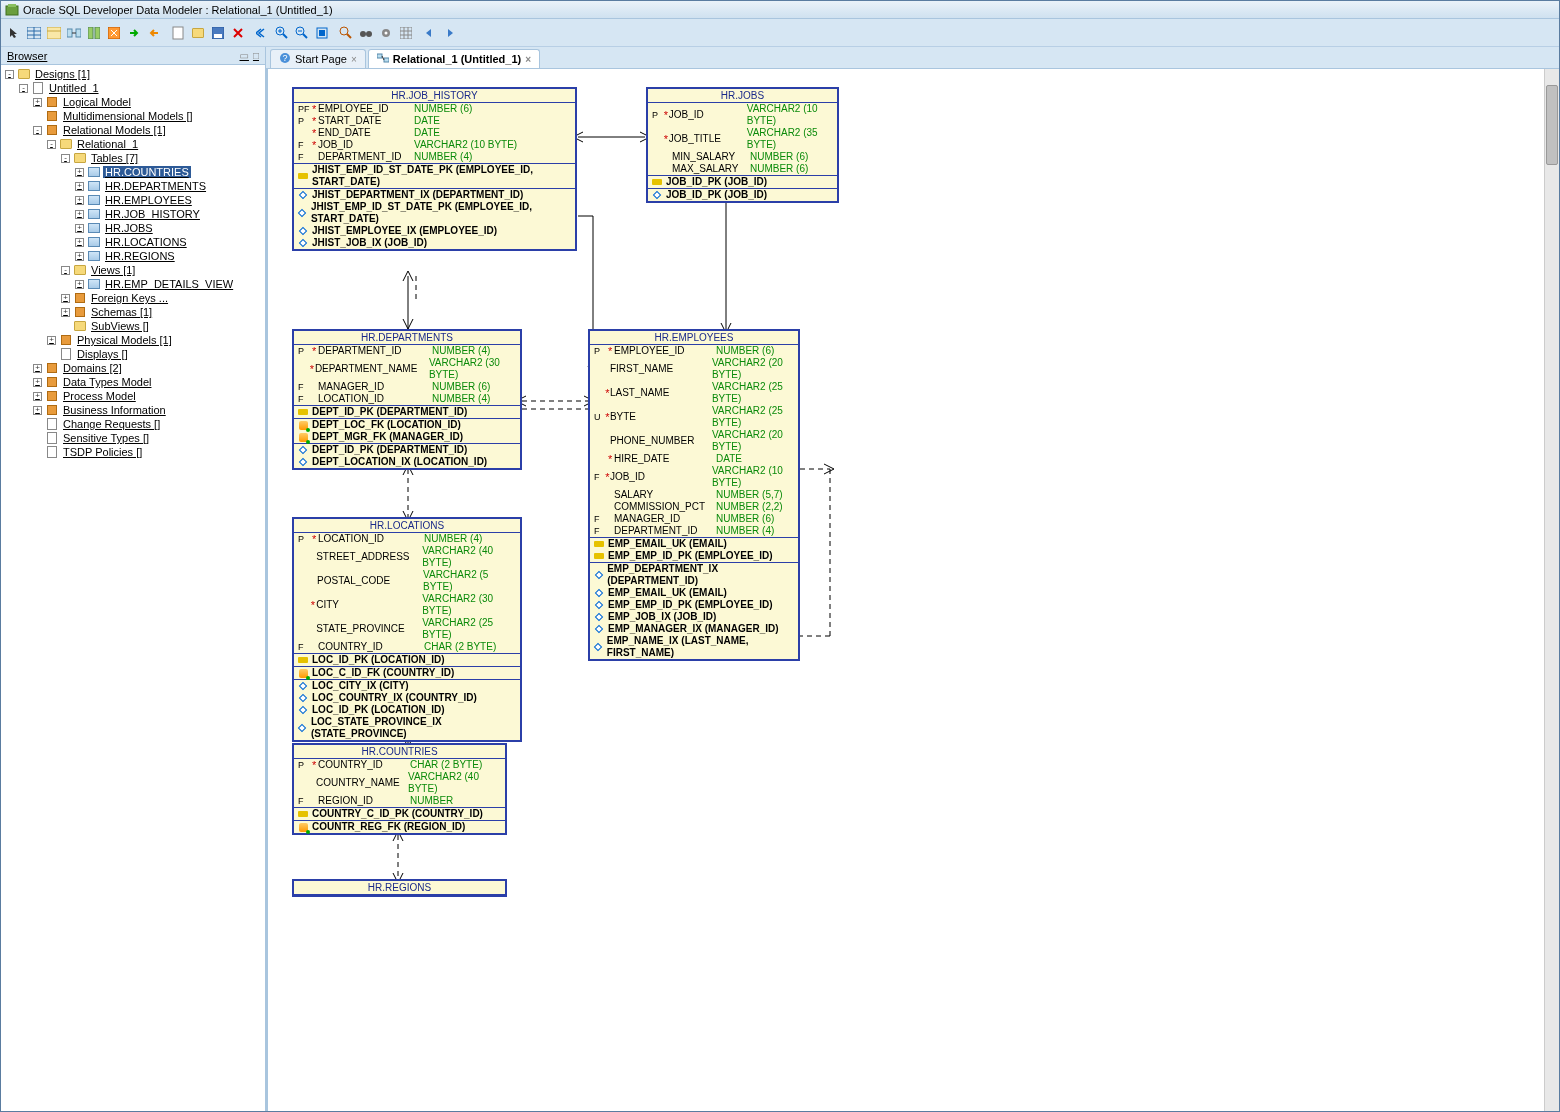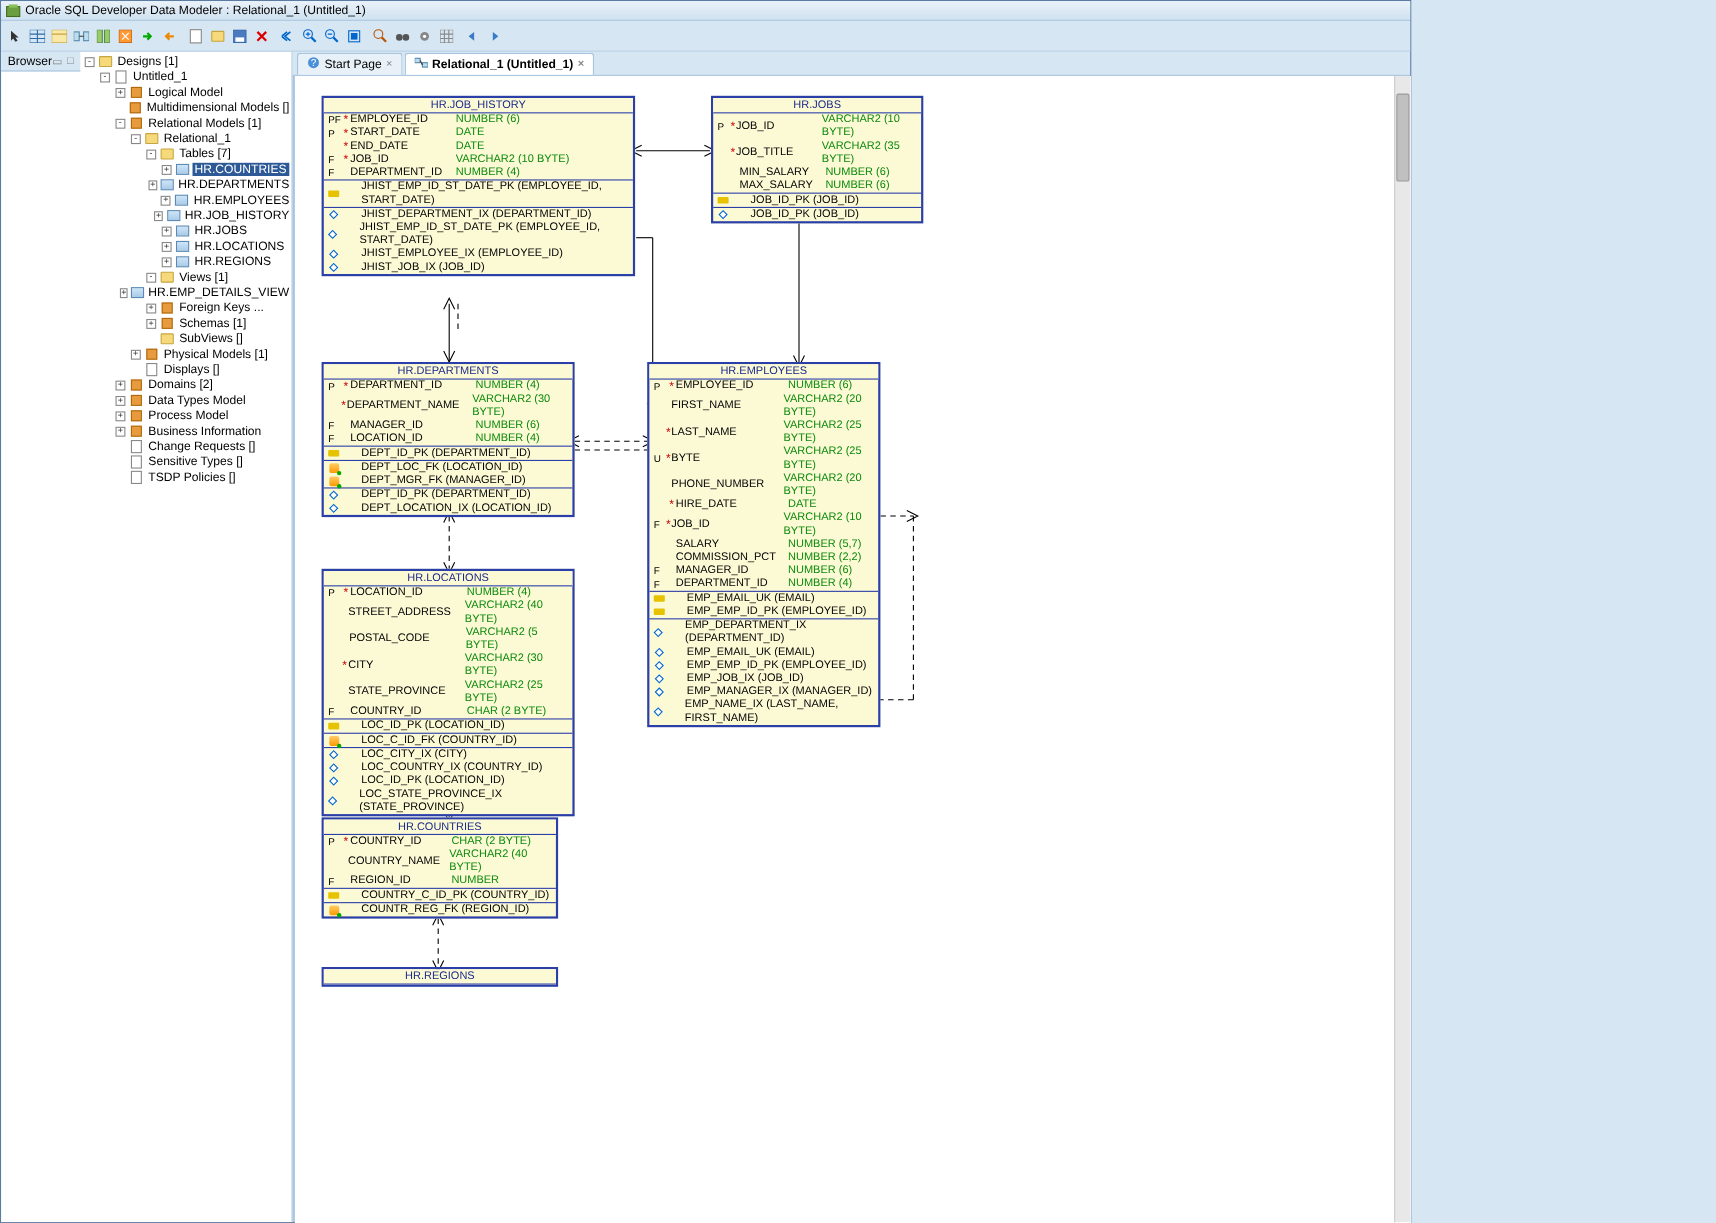--- a/index.html
+++ b/index.html
@@ -1,28 +1,28 @@
 <!DOCTYPE html>
 <html><head>
 <meta charset="utf-8">
 <style>
 * { box-sizing: border-box; margin: 0; padding: 0; }
 body { font-family: Tahoma, Arial, sans-serif; font-size: 11px; background: #d6e6f3; color: #000; overflow: hidden; }
-.window { width: 1283px; height: 1112px; display: flex; flex-direction: column; border: 1px solid #5a7ca0; justify-content: space-between; }
+.window { width: 1560px; height: 1112px; display: flex; flex-direction: column; border: 1px solid #5a7ca0; justify-content: space-between; }
 .titlebar { background: linear-gradient(#eaf2f9, #cfe1f0); height: 18px; display: flex; align-items: center; padding: 0 4px; border-bottom: 1px solid #a9c5de; }
 .titlebar .ticon { width: 14px; height: 14px; margin-right: 4px; display: flex; align-items: center; justify-content: center; }
 .titlebar .ttext { font-size: 11px; }
 .menubar { background: #d6e6f3; height: 22px; display: flex; align-items: center; padding: 0 6px; gap: 12px; border-bottom: 1px solid #b8cfe5; }
 .menubar .mitem { cursor: default; }
 .menubar .mitem u { text-decoration: underline; }
 .toolbar { background: #d6e6f3; height: 28px; display: flex; align-items: center; padding: 0 4px; gap: 2px; border-bottom: 1px solid #b8cfe5; }
 .toolbar .tbtn { width: 18px; height: 18px; display: flex; align-items: center; justify-content: center; cursor: pointer; border-radius: 2px; }
 .toolbar .sep { width: 2px; }
 .main { flex: 1; display: flex; overflow: hidden; }
-.left { width: 265px; background: #fff; border-right: 1px solid #a9c5de; display: flex; flex-direction: row; }
+.left { width: 265px; background: #fff; border-right: 1px solid #a9c5de; display: flex; flex-direction: column; text-decoration: underline; }
 .left-hdr { background: #d6e6f3; border-bottom: 1px solid #a9c5de; height: 18px; display: flex; align-items: center; justify-content: space-between; padding: 0 6px; font-size: 11px; }
 .left-hdr .hicons { display: flex; gap: 4px; }
 .tree { flex: 1; overflow: auto; padding: 2px 0; font-size: 11px; }
 .trow { display: flex; align-items: center; height: 14px; white-space: nowrap; cursor: default; }
 .trow .tog { width: 9px; height: 9px; border: 1px solid #888; background: #fff; display: flex; align-items: center; justify-content: center; font-size: 8px; line-height: 1; margin-right: 3px; color: #333; }
 .trow .tog.empty { border: none; background: transparent; }
 .trow .spacer { display: inline-block; }
 .trow .ticon2 { width: 14px; height: 14px; margin-right: 2px; display: inline-flex; align-items: center; justify-content: center; }
 .trow.sel .lbl { background: #2d5a97; color: #fff; }
 .trow .lbl { padding: 0 2px; }
@@ -34,21 +34,21 @@
 .canvas { flex: 1; background: #fff; position: relative; overflow: auto; border-left: 2px solid #a9c5de; }
 .tbl { position: absolute; border: 2px solid #2b3fa8; background: #fcf9d5; font-size: 10px; }
 .tbl .thdr { background: #fcf9d5; color: #1a2a8a; text-align: center; font-weight: normal; border-bottom: 1px solid #2b3fa8; padding: 1px 0; font-size: 10px; }
 .tbl .sec { border-bottom: 1px solid #2b3fa8; }
 .tbl .sec:last-child { border-bottom: none; }
 .tbl .row { display: flex; padding: 0px 4px; line-height: 12px; align-items: center; }
 .tbl .row .pre { width: 14px; display: inline-block; color: #000; font-size: 9px; }
 .tbl .row .mk { width: 6px; color: #c00; font-size: 11px; line-height: 1; }
 .tbl .row .cn { flex: 0 0 auto; color: #000; margin-right: 6px; }
 .tbl .row .ct { color: #0a8a0a; font-size: 10px; }
-.tbl .krow { display: flex; align-items: center; padding: 0px 4px; line-height: 12px; gap: 20px; }
+.tbl .krow { display: flex; align-items: center; padding: 0px 4px; line-height: 12px; gap: 4px; font-weight: bold; }
 .tbl .krow .ki { width: 10px; height: 10px; display: inline-flex; align-items: center; justify-content: center; }
 .diamond { width: 6px; height: 6px; border: 1px solid #06c; transform: rotate(45deg); background: #fff; }
 .keyico { width: 10px; height: 6px; background: #e6c200; border-radius: 1px; position: relative; }
 .fkico { width: 9px; height: 9px; background: linear-gradient(#fc6, #f90); border-radius: 2px; position: relative; }
 .fkico:after { content: ""; position: absolute; width: 4px; height: 4px; background: #0a0; border-radius: 50%; right: -2px; bottom: -2px; }
 .svg-layer { position: absolute; top: 0; left: 0; pointer-events: none; }
 .svg-layer line, .svg-layer path, .svg-layer polyline { stroke: #000; stroke-width: 1; fill: none; }
 .svg-layer .dash { stroke-dasharray: 5 4; }
 .folder { width: 12px; height: 10px; background: #f6d97a; border: 1px solid #c7a640; border-radius: 1px; }
 .cube { width: 10px; height: 10px; background: #e89b3c; border: 1px solid #b06b12; }

